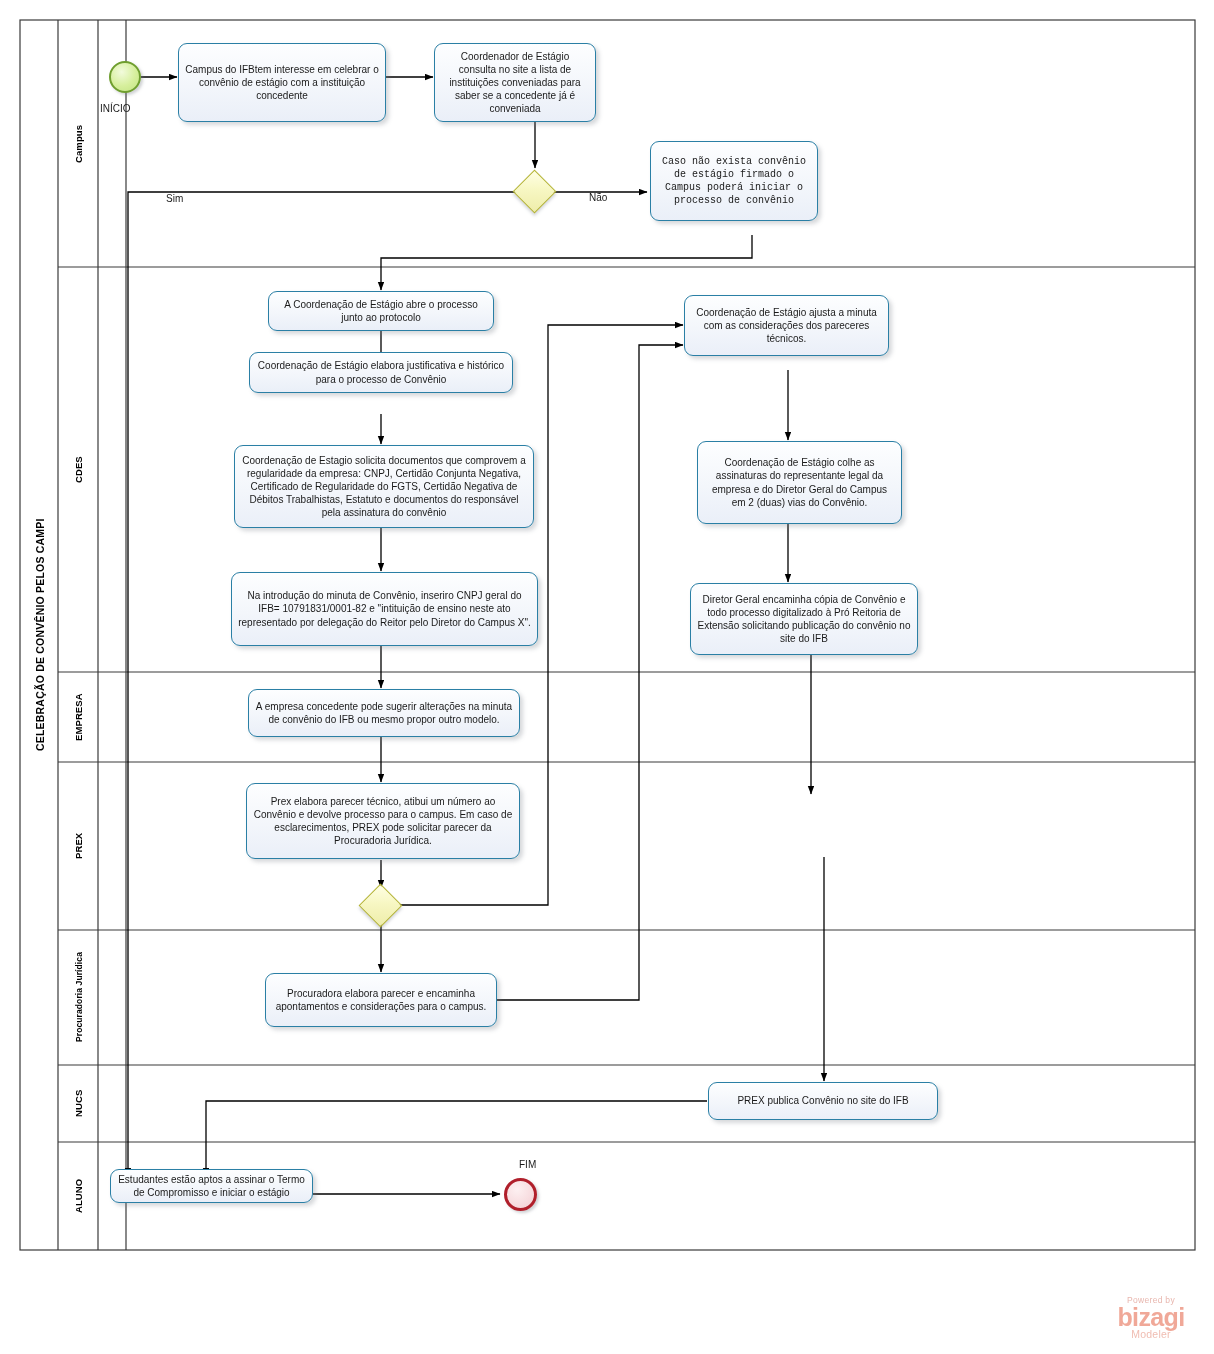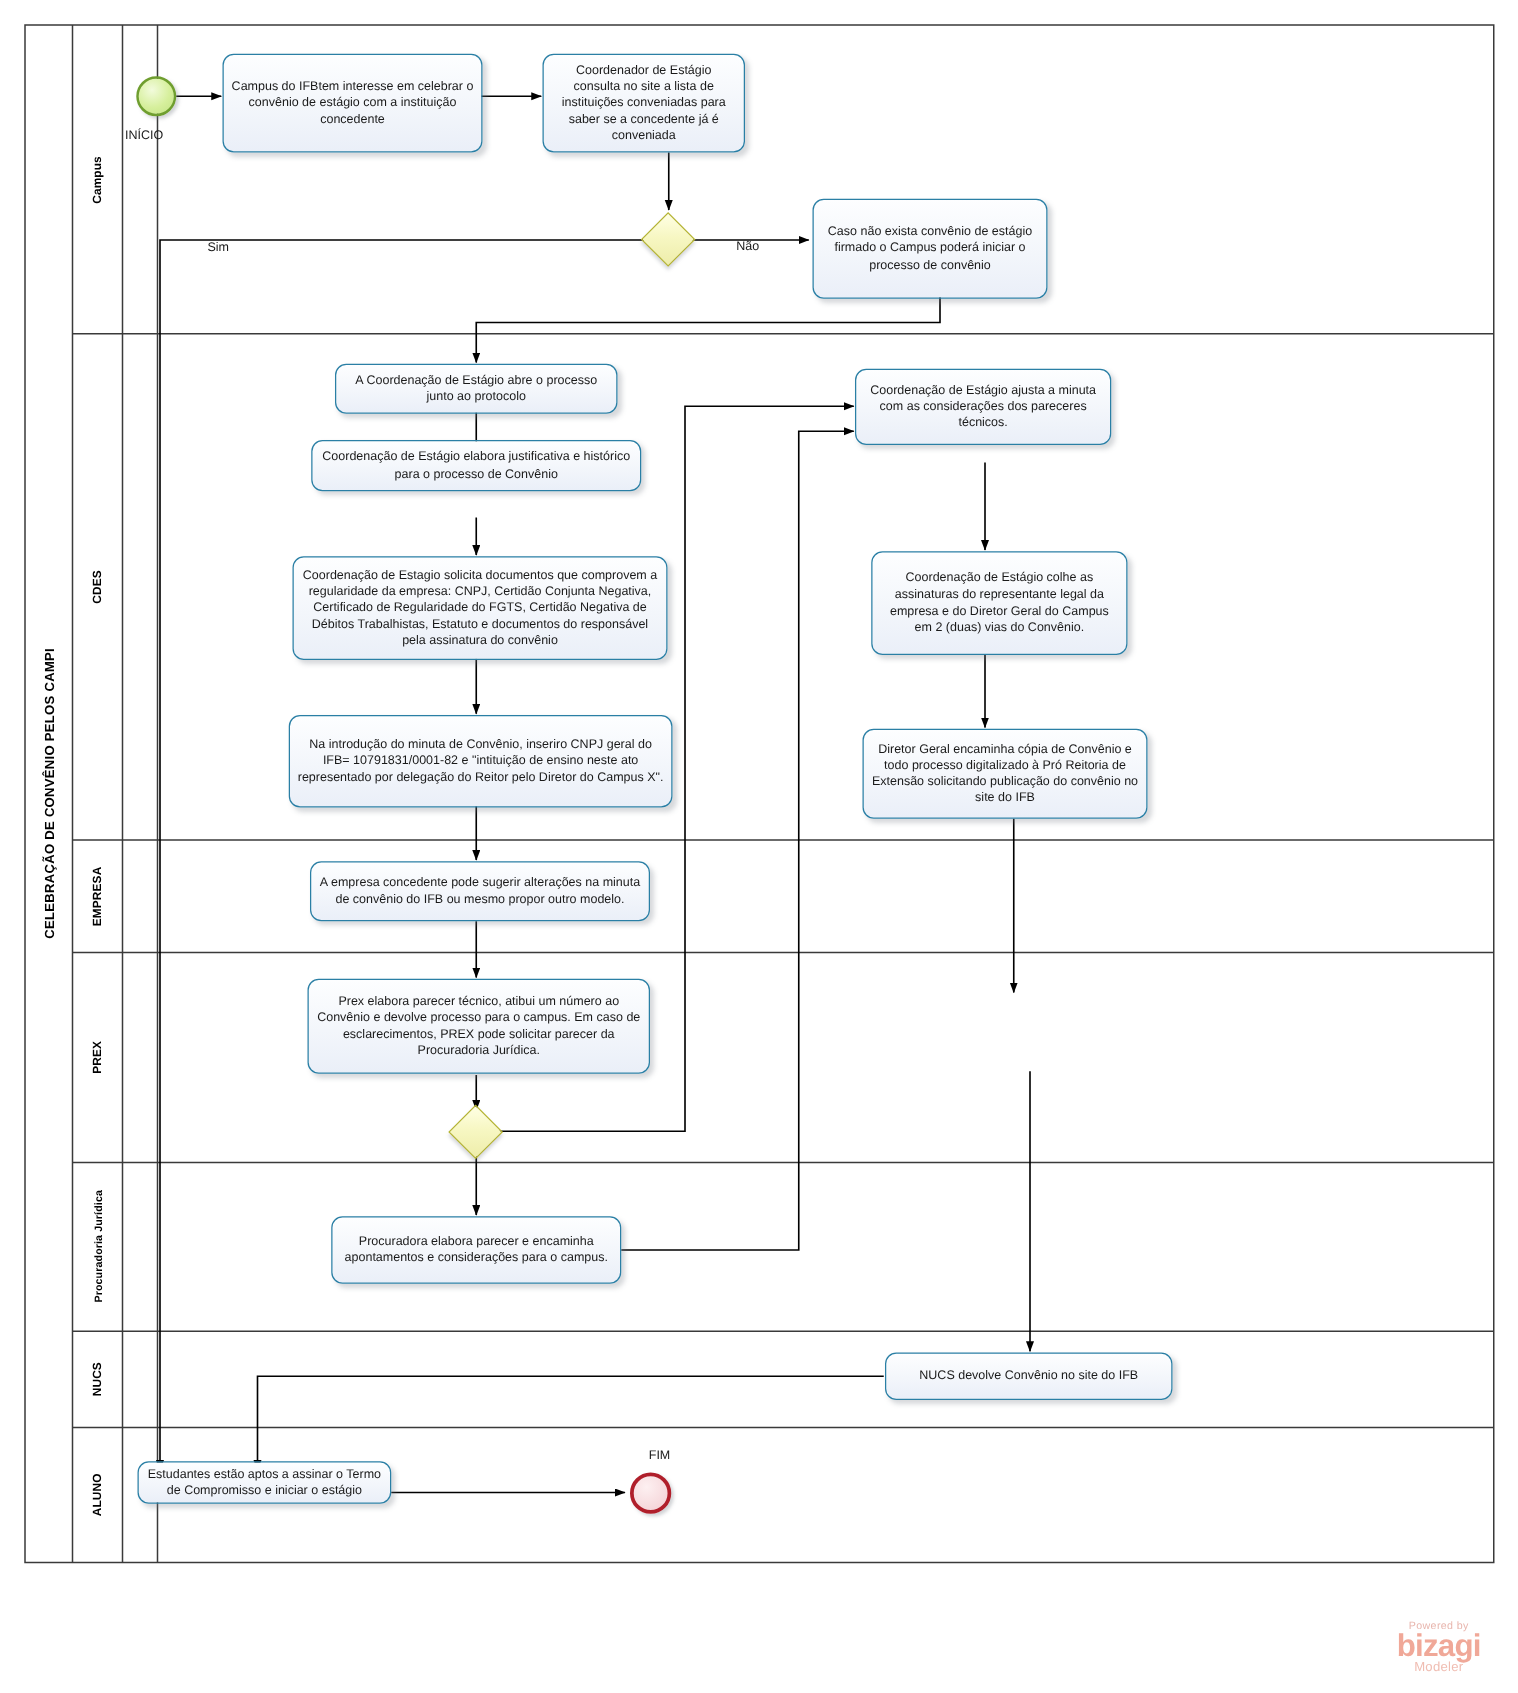--- a/index.html
+++ b/index.html
@@ -223,21 +223,21 @@
   <div class="flow-label" style="left:589px;top:192px;">Não</div>
 
   <div class="task" style="left:178px;top:43px;width:208px;height:79px;">
     <span>Campus do IFBtem interesse em celebrar o convênio de estágio com a instituição concedente</span>
   </div>
 
   <div class="task" style="left:434px;top:43px;width:162px;height:79px;">
     <span>Coordenador de Estágio consulta no site  a lista de instituições conveniadas para saber se a concedente já é conveniada</span>
   </div>
 
-  <div class="task" style="left:650px;top:159px;width:188px;height:80px;">
+  <div class="task" style="left:650px;top:141px;width:168px;height:80px;font-family:Liberation Mono, monospace;">
     <span>Caso não exista convênio de estágio firmado o Campus poderá iniciar o processo de convênio</span>
   </div>
 
   <div class="task" style="left:268px;top:291px;width:226px;height:40px;">
     <span>A Coordenação de Estágio abre o processo junto ao protocolo</span>
   </div>
 
   <div class="task" style="left:249px;top:352px;width:264px;height:41px;">
     <span>Coordenação de Estágio elabora justificativa e histórico para o processo de Convênio</span>
   </div>
@@ -269,21 +269,21 @@
   <div class="task" style="left:246px;top:783px;width:274px;height:76px;">
     <span>Prex elabora parecer técnico, atibui um número ao Convênio e  devolve processo para o campus.  Em caso de esclarecimentos, PREX pode solicitar parecer da Procuradoria Jurídica.</span>
   </div>
 
 
   <div class="task" style="left:265px;top:973px;width:232px;height:54px;">
     <span>Procuradora elabora parecer  e encaminha apontamentos e considerações para o campus.</span>
   </div>
 
   <div class="task" style="left:708px;top:1082px;width:230px;height:38px;">
-    <span>NUCS devolve Convênio no  site do IFB</span>
+    <span>PREX publica Convênio no  site do IFB</span>
   </div>
 
   <div class="task" style="left:110px;top:1169px;width:203px;height:34px;">
     <span>Estudantes estão aptos a assinar o Termo de Compromisso e iniciar o estágio</span>
   </div>
 
   <div class="bizagi">
     <div class="pw">Powered by</div>
     <div class="bz">bizagi</div>
     <div class="md">Modeler</div>

